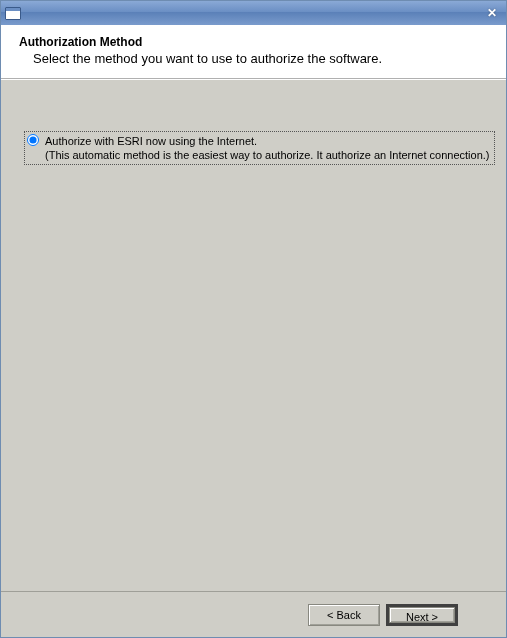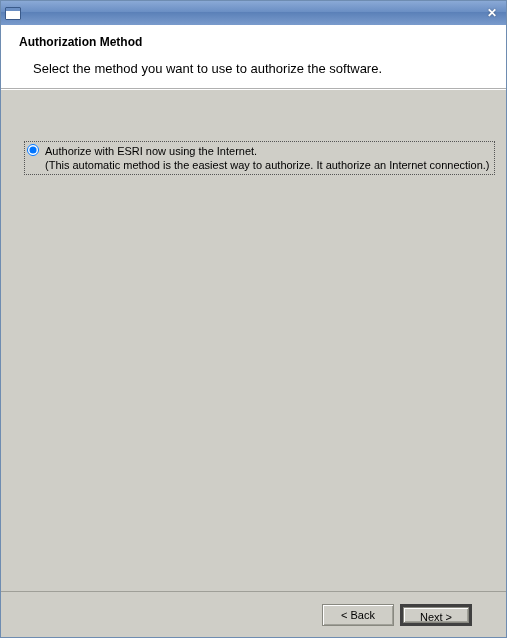--- a/index.html
+++ b/index.html
@@ -60,21 +60,21 @@
   }
   
   .header-band {
     background: #fff;
     border-bottom: 1px solid #b0b0b0;
     padding: 10px 18px 12px 18px;
   }
   .header-title {
     font-weight: bold;
     font-size: 12px;
-    margin-bottom: 12px;
+    margin-bottom: 2px;
   }
   .header-sub {
     font-size: 13px;
     padding-left: 14px;
   }
   
   .body-area {
     flex: 1;
     background: #cfcec7;
     border-top: 1px solid #fff;
@@ -108,21 +108,21 @@
   }
   
   .footer {
     background: #cfcec7;
     border-top: 1px solid #9f9f98;
     height: 46px;
     display: flex;
     align-items: center;
     justify-content: flex-end;
     gap: 6px;
-    padding: 0 14px;
+    padding: 0 28px;
     box-sizing: border-box;
   }
   .footer-spacer {
     width: 14px;
   }
   .btn {
     width: 72px;
     height: 22px;
     background: #cfcec7;
     border: 1px solid #888880;

